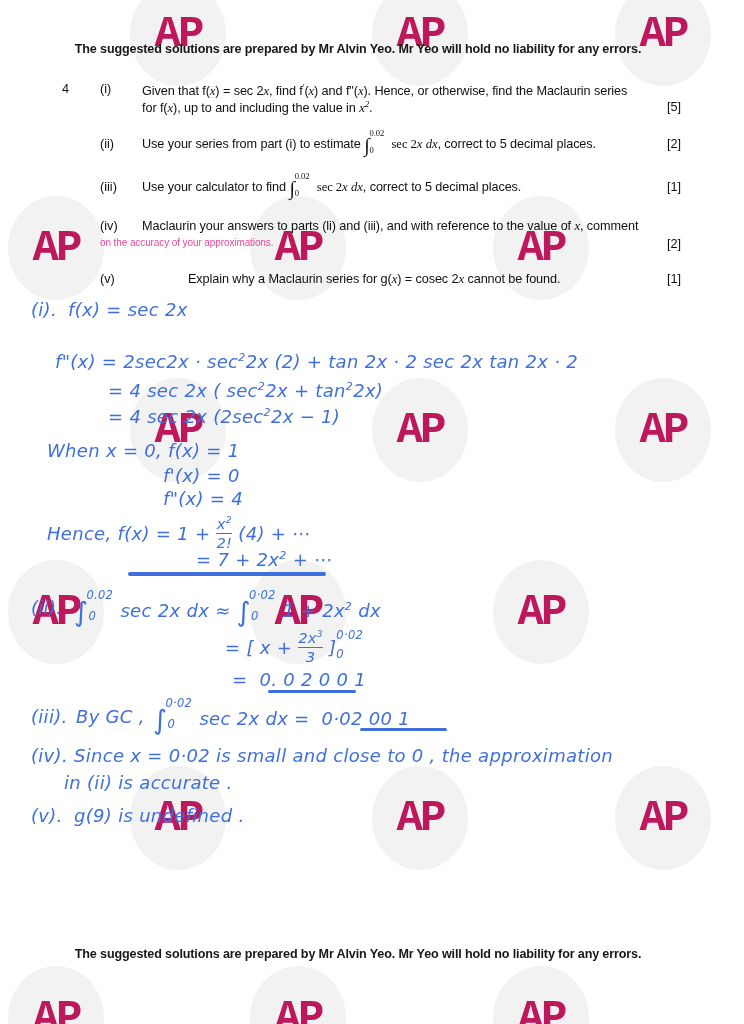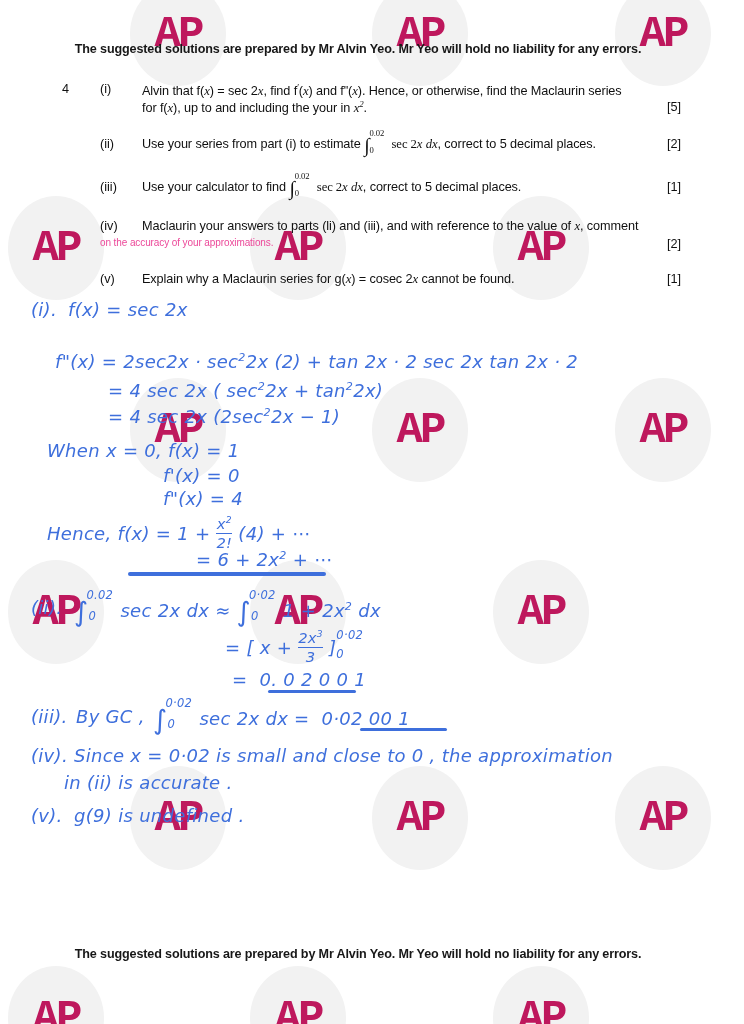--- a/index.html
+++ b/index.html
@@ -156,22 +156,22 @@
     </div>
   </div>
 
 <div id="sheet">
 
   <div class="disclaimer" id="disclaimer-top">The suggested solutions are prepared by Mr Alvin Yeo. Mr Yeo will hold no liability for any errors.</div>
 
   <div class="qnum" style="top:82px;">4</div>
   <div class="qlabel" style="top:82px;">(i)</div>
   <div class="qtext" style="top:82px;">
-    <span>Alvin that f(</span><i class="v">x</i><span>) = sec 2</span><i class="v">x</i><span>, find f</span><span style="font-size:9px;vertical-align:super;">′</span><span>(</span><i class="v">x</i><span>) and f"(</span><i class="v">x</i><span>). Hence, or otherwise, find the Maclaurin series</span><br>
-    <span>for f(</span><i class="v">x</i><span>), up to and including the your in</span> <i class="v">x</i><sup class="pw">2</sup><span>.</span>
+    <span>Given that f(</span><i class="v">x</i><span>) = sec 2</span><i class="v">x</i><span>, find f</span><span style="font-size:9px;vertical-align:super;">′</span><span>(</span><i class="v">x</i><span>) and f"(</span><i class="v">x</i><span>). Hence, or otherwise, find the Maclaurin series</span><br>
+    <span>for f(</span><i class="v">x</i><span>), up to and including the value in</span> <i class="v">x</i><sup class="pw">2</sup><span>.</span>
   </div>
   <div class="marks" style="top:100px; left:667px;">[5]</div>
 
   <div class="qlabel" style="top:137px;">(ii)</div>
   <div class="qtext" style="top:137px;">
     <span>Use your series from part (i) to estimate</span>
     <span class="intg"><span class="sgn">∫</span><span class="lim"><span class="up">0.02</span><span class="lo">0</span></span></span><span class="mathr">sec 2</span><i class="v">x</i> <i class="v">dx</i><span>, correct to 5 decimal places.</span>
   </div>
   <div class="marks" style="top:137px; left:667px;">[2]</div>
 
@@ -183,21 +183,21 @@
   <div class="marks" style="top:180px; left:667px;">[1]</div>
 
   <div class="qlabel" style="top:219px;">(iv)</div>
   <div class="qtext wide" style="top:219px;">
     <span>Maclaurin your answers to parts (li) and (iii), and with reference to the value of</span> <i class="v">x</i><span>, comment</span>
   </div>
   <div style="position:absolute; top:237px; left:100px; font-size:10px; color:#ec4899; letter-spacing:-0.1px;">on the accuracy of your approximations.</div>
   <div class="marks" style="top:237px; left:667px;">[2]</div>
 
   <div class="qlabel" style="top:272px;">(v)</div>
-  <div class="qtext" style="top:272px;">
+  <div class="qtext" style="top:272px;margin-left:46px;">
     <span>Explain why a Maclaurin series for g(</span><i class="v">x</i><span>) = cosec 2</span><i class="v">x</i><span> cannot be found.</span>
   </div>
   <div class="marks" style="top:272px; left:667px;">[1]</div>
 
   <div class="disclaimer" id="disclaimer-bottom">The suggested solutions are prepared by Mr Alvin Yeo. Mr Yeo will hold no liability for any errors.</div>
 </div>
 
 <div id="hand">
 
   <div class="hw" style="left:31px; top:299px;">(i).</div>
@@ -224,21 +224,21 @@
     <span>Hence,  f(x) = 1 +</span>
     <span class="frac">
       <span class="n"><span>x</span><sup>2</sup></span>
       <span class="bar"></span>
       <span class="d">2!</span>
     </span>
     <span>(4) + ⋯</span>
   </div>
 
   <div class="hw" style="left:196px; top:549px;">
-    <span>=  6 + 2x</span><sup>2</sup> <span>+ ⋯</span>
+    <span>=  7 + 2x</span><sup>2</sup> <span>+ ⋯</span>
   </div>
 
   <div class="ul" style="left:128px; top:572px; width:198px; height:4px;"></div>
 
   <div class="hw" style="left:31px; top:597px;">(ii).</div>
 
   <div class="hw" style="left:74px; top:600px;">
     <span class="hint"><span class="hs">∫</span><span class="hl"><span class="hu">0.02</span><span class="hd">0</span></span></span>
     <span>sec 2x  dx</span>
     <span class="up">≈</span>

